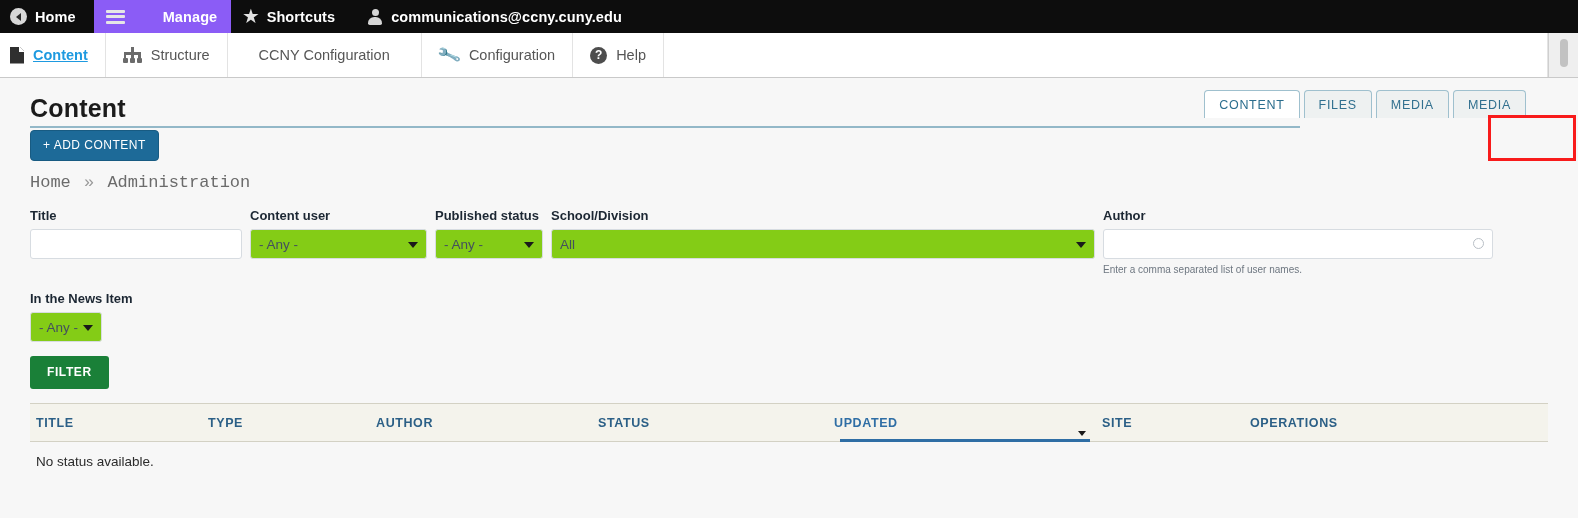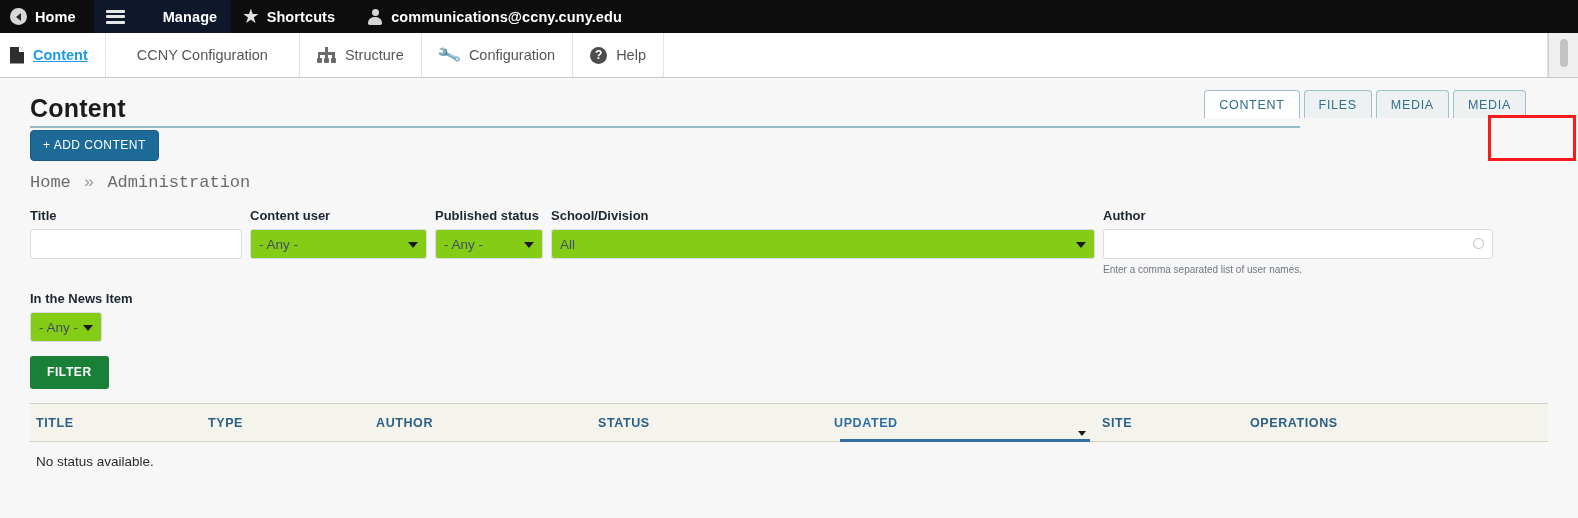--- a/index.html
+++ b/index.html
@@ -26,21 +26,21 @@
     align-items: center;
     gap: 8px;
     padding: 0 14px 0 12px;
     color: #fff;
     font-size: 14.5px;
     font-weight: bold;
     letter-spacing: .1px;
     white-space: nowrap;
   }
   .tb-tab.home { padding-left: 10px; padding-right: 18px; }
-  .tb-tab.active { background: #0f172a; gap: 38px; }
+  .tb-tab.active { background: #8b5cf6; gap: 38px; }
   .tb-tab.user { padding-left: 18px; }
 
   .ico { display: inline-block; flex: none; }
 
   
   .ico-back {
     width: 17px; height: 17px; border-radius: 50%;
     background: #d8d8d8;
     position: relative;
   }
@@ -375,38 +375,38 @@
 </div>
 
 <div class="toolbar-tray">
 
   <div class="tray-item first">
     <span class="ico ico-doc"></span>
     <span class="lbl-active">Content</span>
   </div>
 
   <div class="tray-item">
-    <span style="padding:0 14px">CCNY Configuration</span>
-  </div>
-
-  <div class="tray-item">
     <span class="ico ico-struct">
       <i class="v1"></i>
         <i class="h1"></i>
         <i class="v2"></i>
         <i class="v3"></i>
         <i class="v4"></i>
       <i class="b1"></i>
         <i class="b2"></i>
         <i class="b3"></i>
     </span>
     <span>Structure</span>
   </div>
 
   <div class="tray-item">
+    <span style="padding:0 14px">CCNY Configuration</span>
+  </div>
+
+  <div class="tray-item">
     <span class="ico ico-wrench">🔧</span>
     <span>Configuration</span>
   </div>
 
   <div class="tray-item">
     <span class="ico ico-help">?</span>
     <span>Help</span>
   </div>
 
   <div class="tray-spacer"></div>

